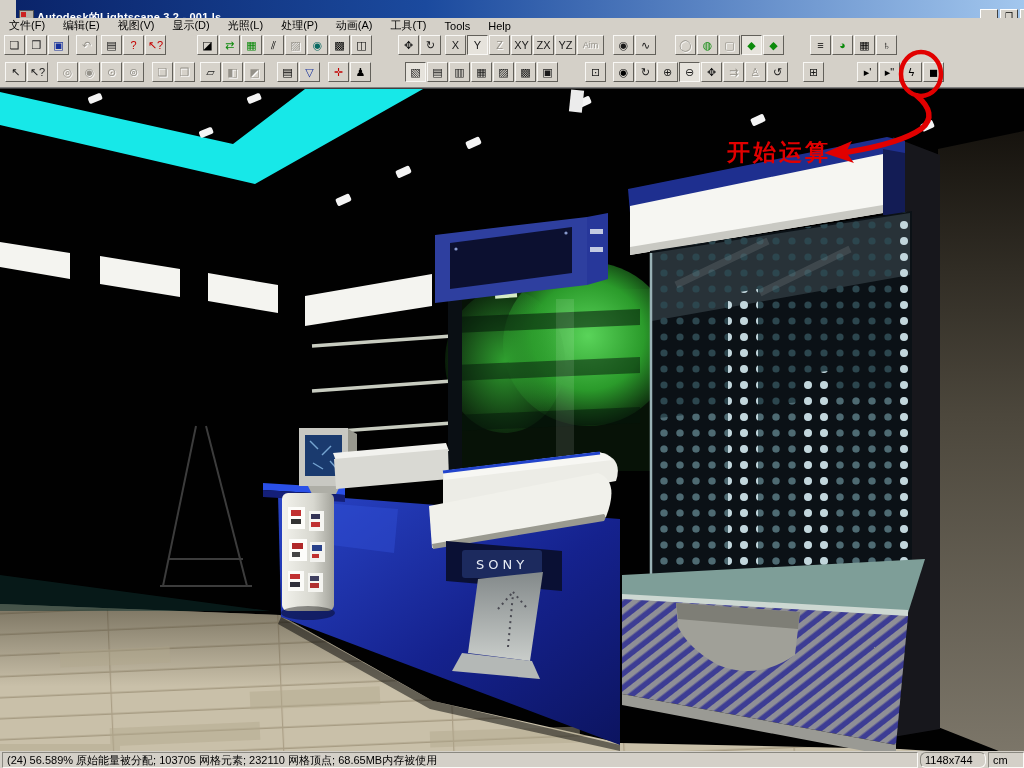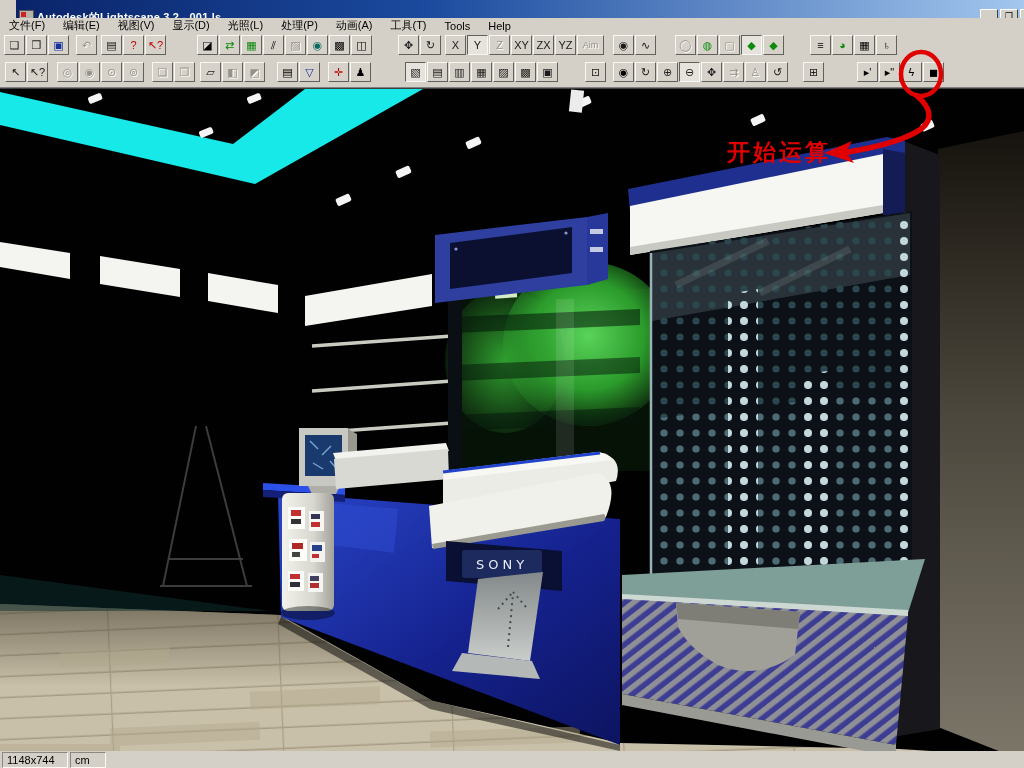--- a/index.html
+++ b/index.html
@@ -40,21 +40,21 @@
   
   .viewport{position:absolute;left:0;top:88px;width:1024px;height:663px;background:#fef9c3;border-top:1px solid #404040;box-sizing:border-box;}
   .viewport svg{display:block;}
 
   
   .statusbar{position:absolute;left:0;top:751px;width:1024px;height:17px;background:#d4d0c8;
     display:flex;align-items:stretch;font-size:11px;color:#000;padding-top:1px;box-sizing:border-box;}
   .sb-panel{border:1px solid;border-color:#8a8880 #fbfaf7 #fbfaf7 #8a8880;margin-left:2px;
     display:flex;align-items:center;padding:0 4px;white-space:nowrap;overflow:hidden;}
   .sb-msg{flex:1;}
-  .sb-res{width:56px;justify-content:flex-start;}
+  .sb-res{width:56px;justify-content:flex-start;border-radius:6px;}
   .sb-unit{width:26px;}
 
   
   .annotation{position:absolute;left:0;top:0;width:1024px;height:768px;pointer-events:none;z-index:50;}
 </style>
 </head>
 <body>
 
 <div class="win">
 
@@ -435,20 +435,21 @@
         <path d="M676,514 L800,523 L795,566 Q757,592 718,576 Q689,560 678,538 Z" fill="#a0a098"></path>
         <path d="M676,514 L800,523 L798,540 L678,530 Z" fill="#7e7e76"></path>
         <polygon points="622,605 896,656 896,668 622,616" fill="#9a9a94"></polygon>
       </g>
 
       <polygon points="281,528 433,612 620,656 620,662 430,620 278,535" fill="#000000" opacity="0.5"></polygon>
     </svg>
   </div>
 
   <div class="statusbar">
+    <div class="sb-panel sb-msg">(24) 56.589% 原始能量被分配; 103705 网格元素; 232110 网格顶点; 68.65MB内存被使用</div>
     <div class="sb-panel sb-res">1148x744</div>
     <div class="sb-panel sb-unit">cm</div>
   </div>
 
   <svg class="annotation" viewBox="0 0 1024 768">
     <ellipse cx="921" cy="74" rx="20" ry="22" fill="none" stroke="#e10000" stroke-width="4.5"></ellipse>
     <path d="M917,96 C930,107 934,119 921,129 C904,141 872,148 848,152" fill="none" stroke="#e10000" stroke-width="5.5" stroke-linecap="round"></path>
     <polygon points="852,141 824,153 854,163 846,152" fill="#e10000"></polygon>
     <text x="727" y="160" font-size="23" font-weight="bold" fill="#e10000" letter-spacing="3" font-family="DejaVu Sans, sans-serif">开始运算</text>
   </svg>

